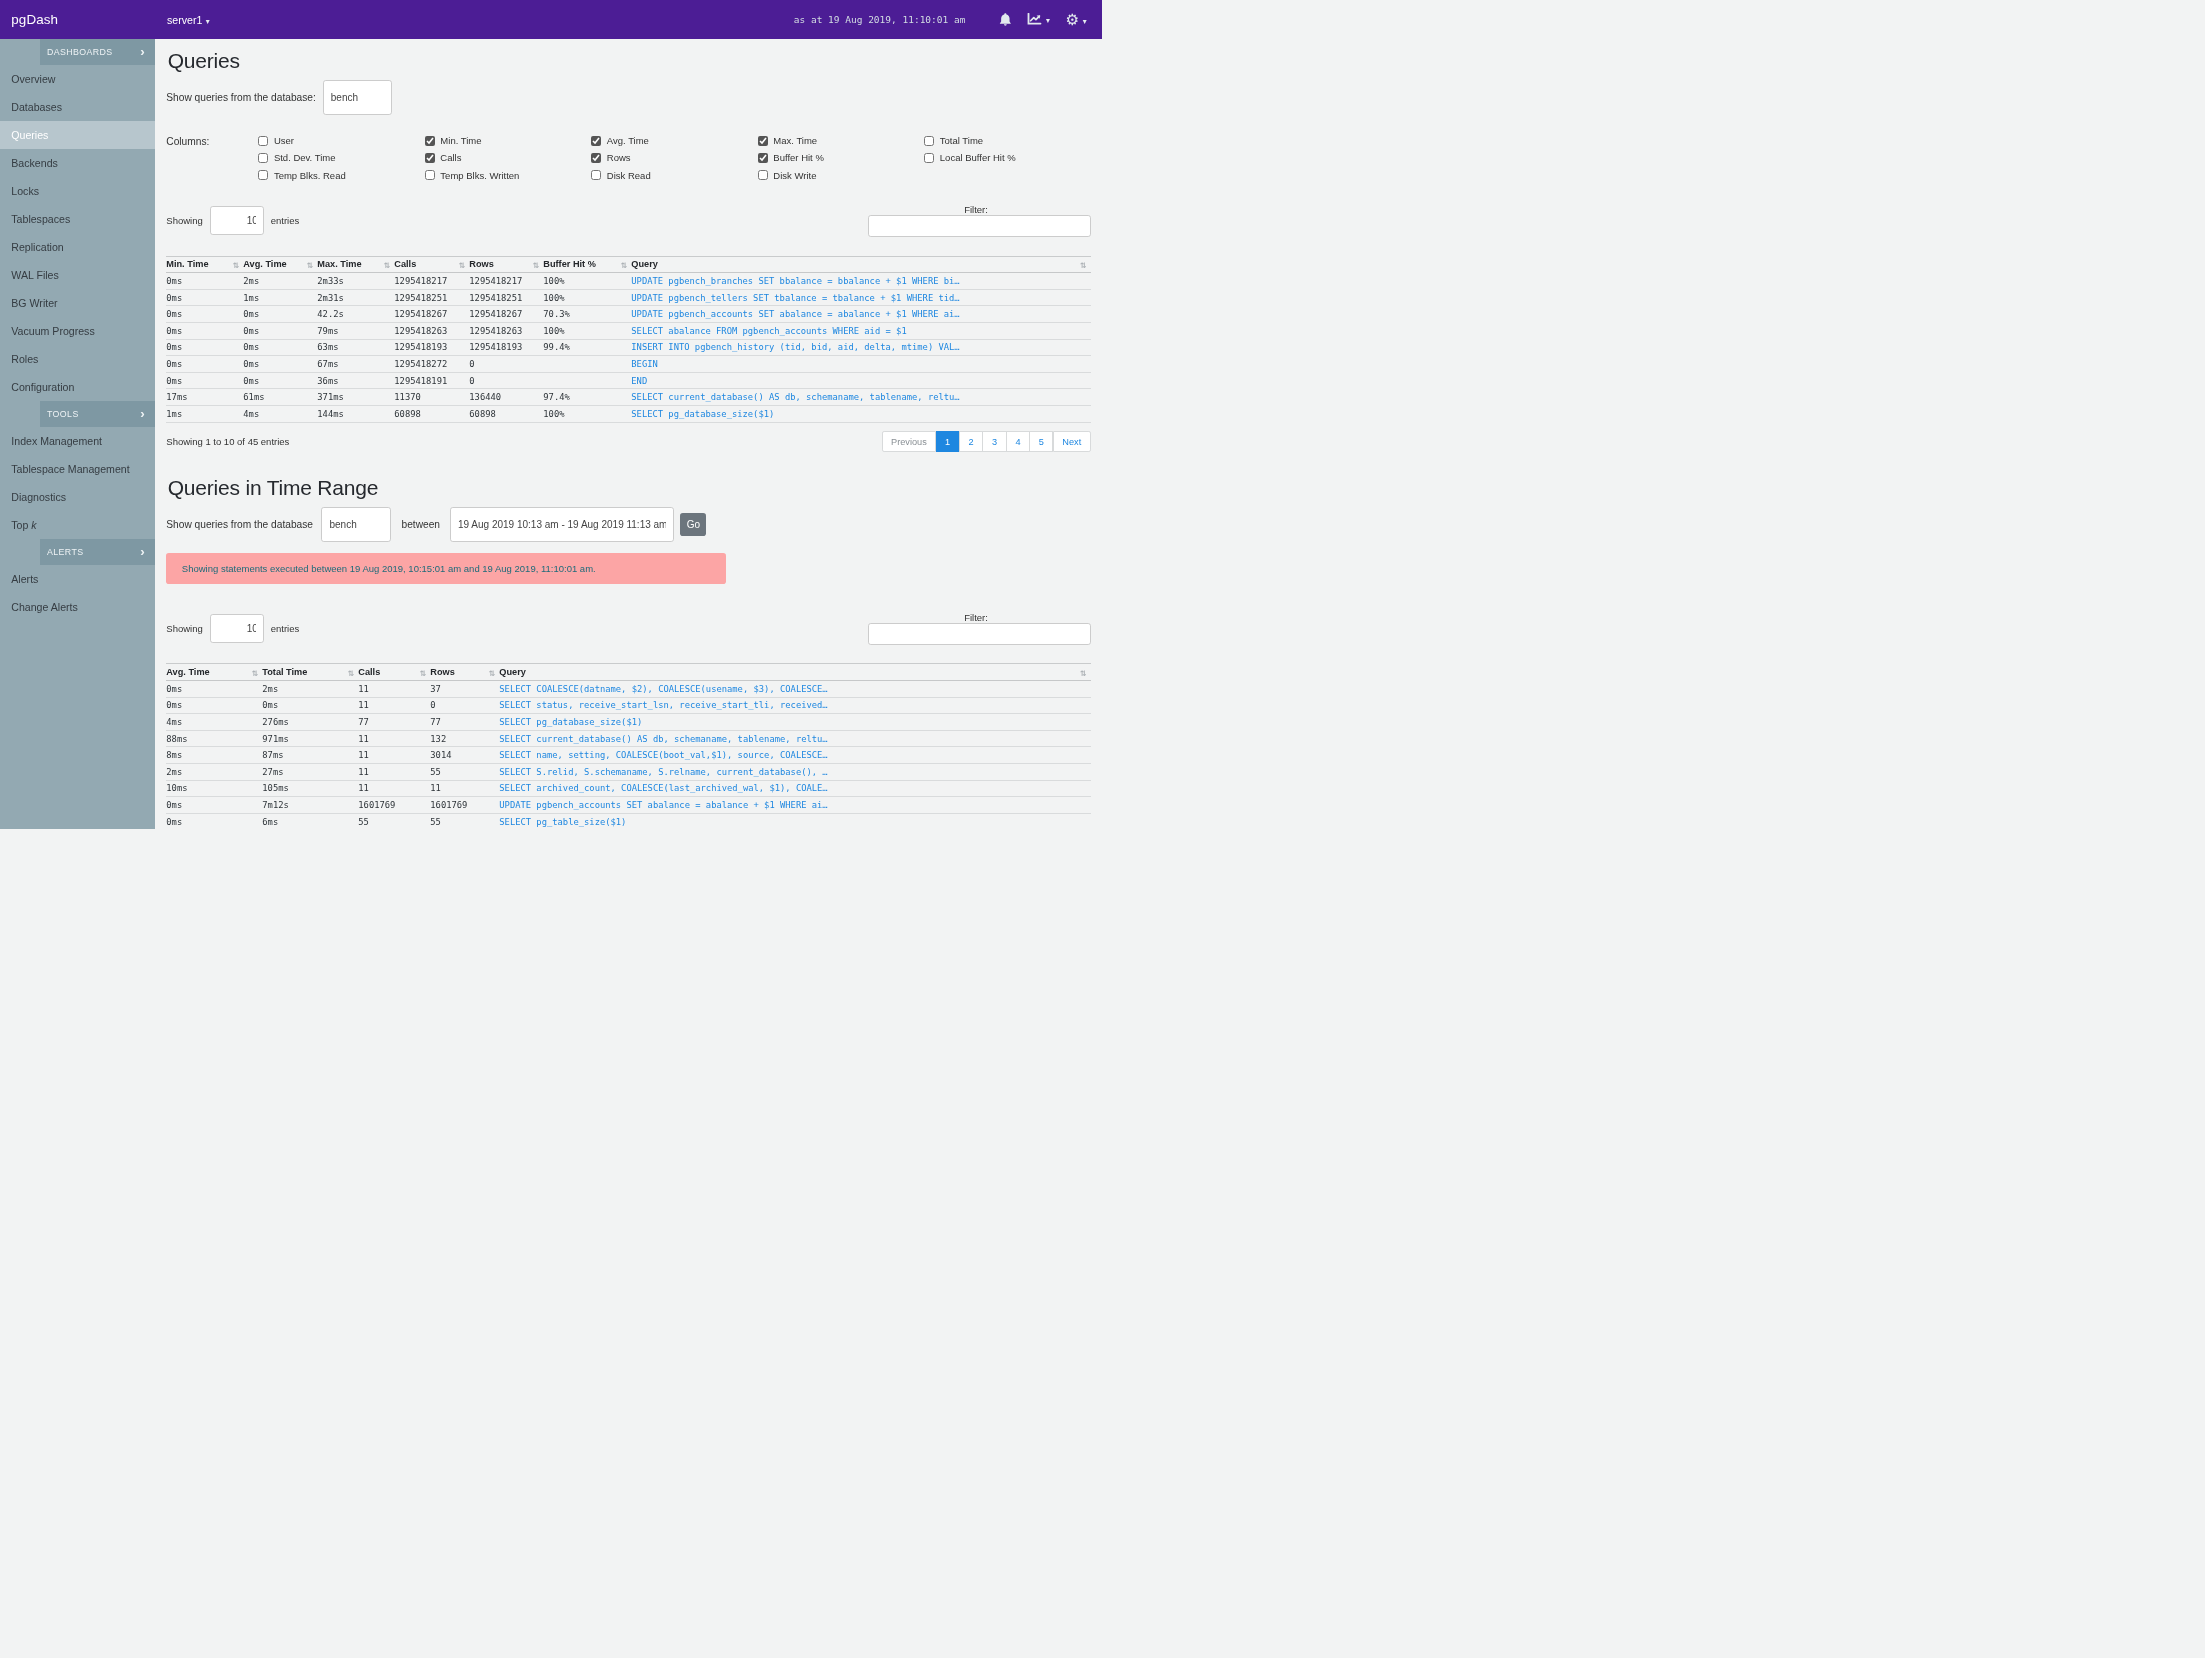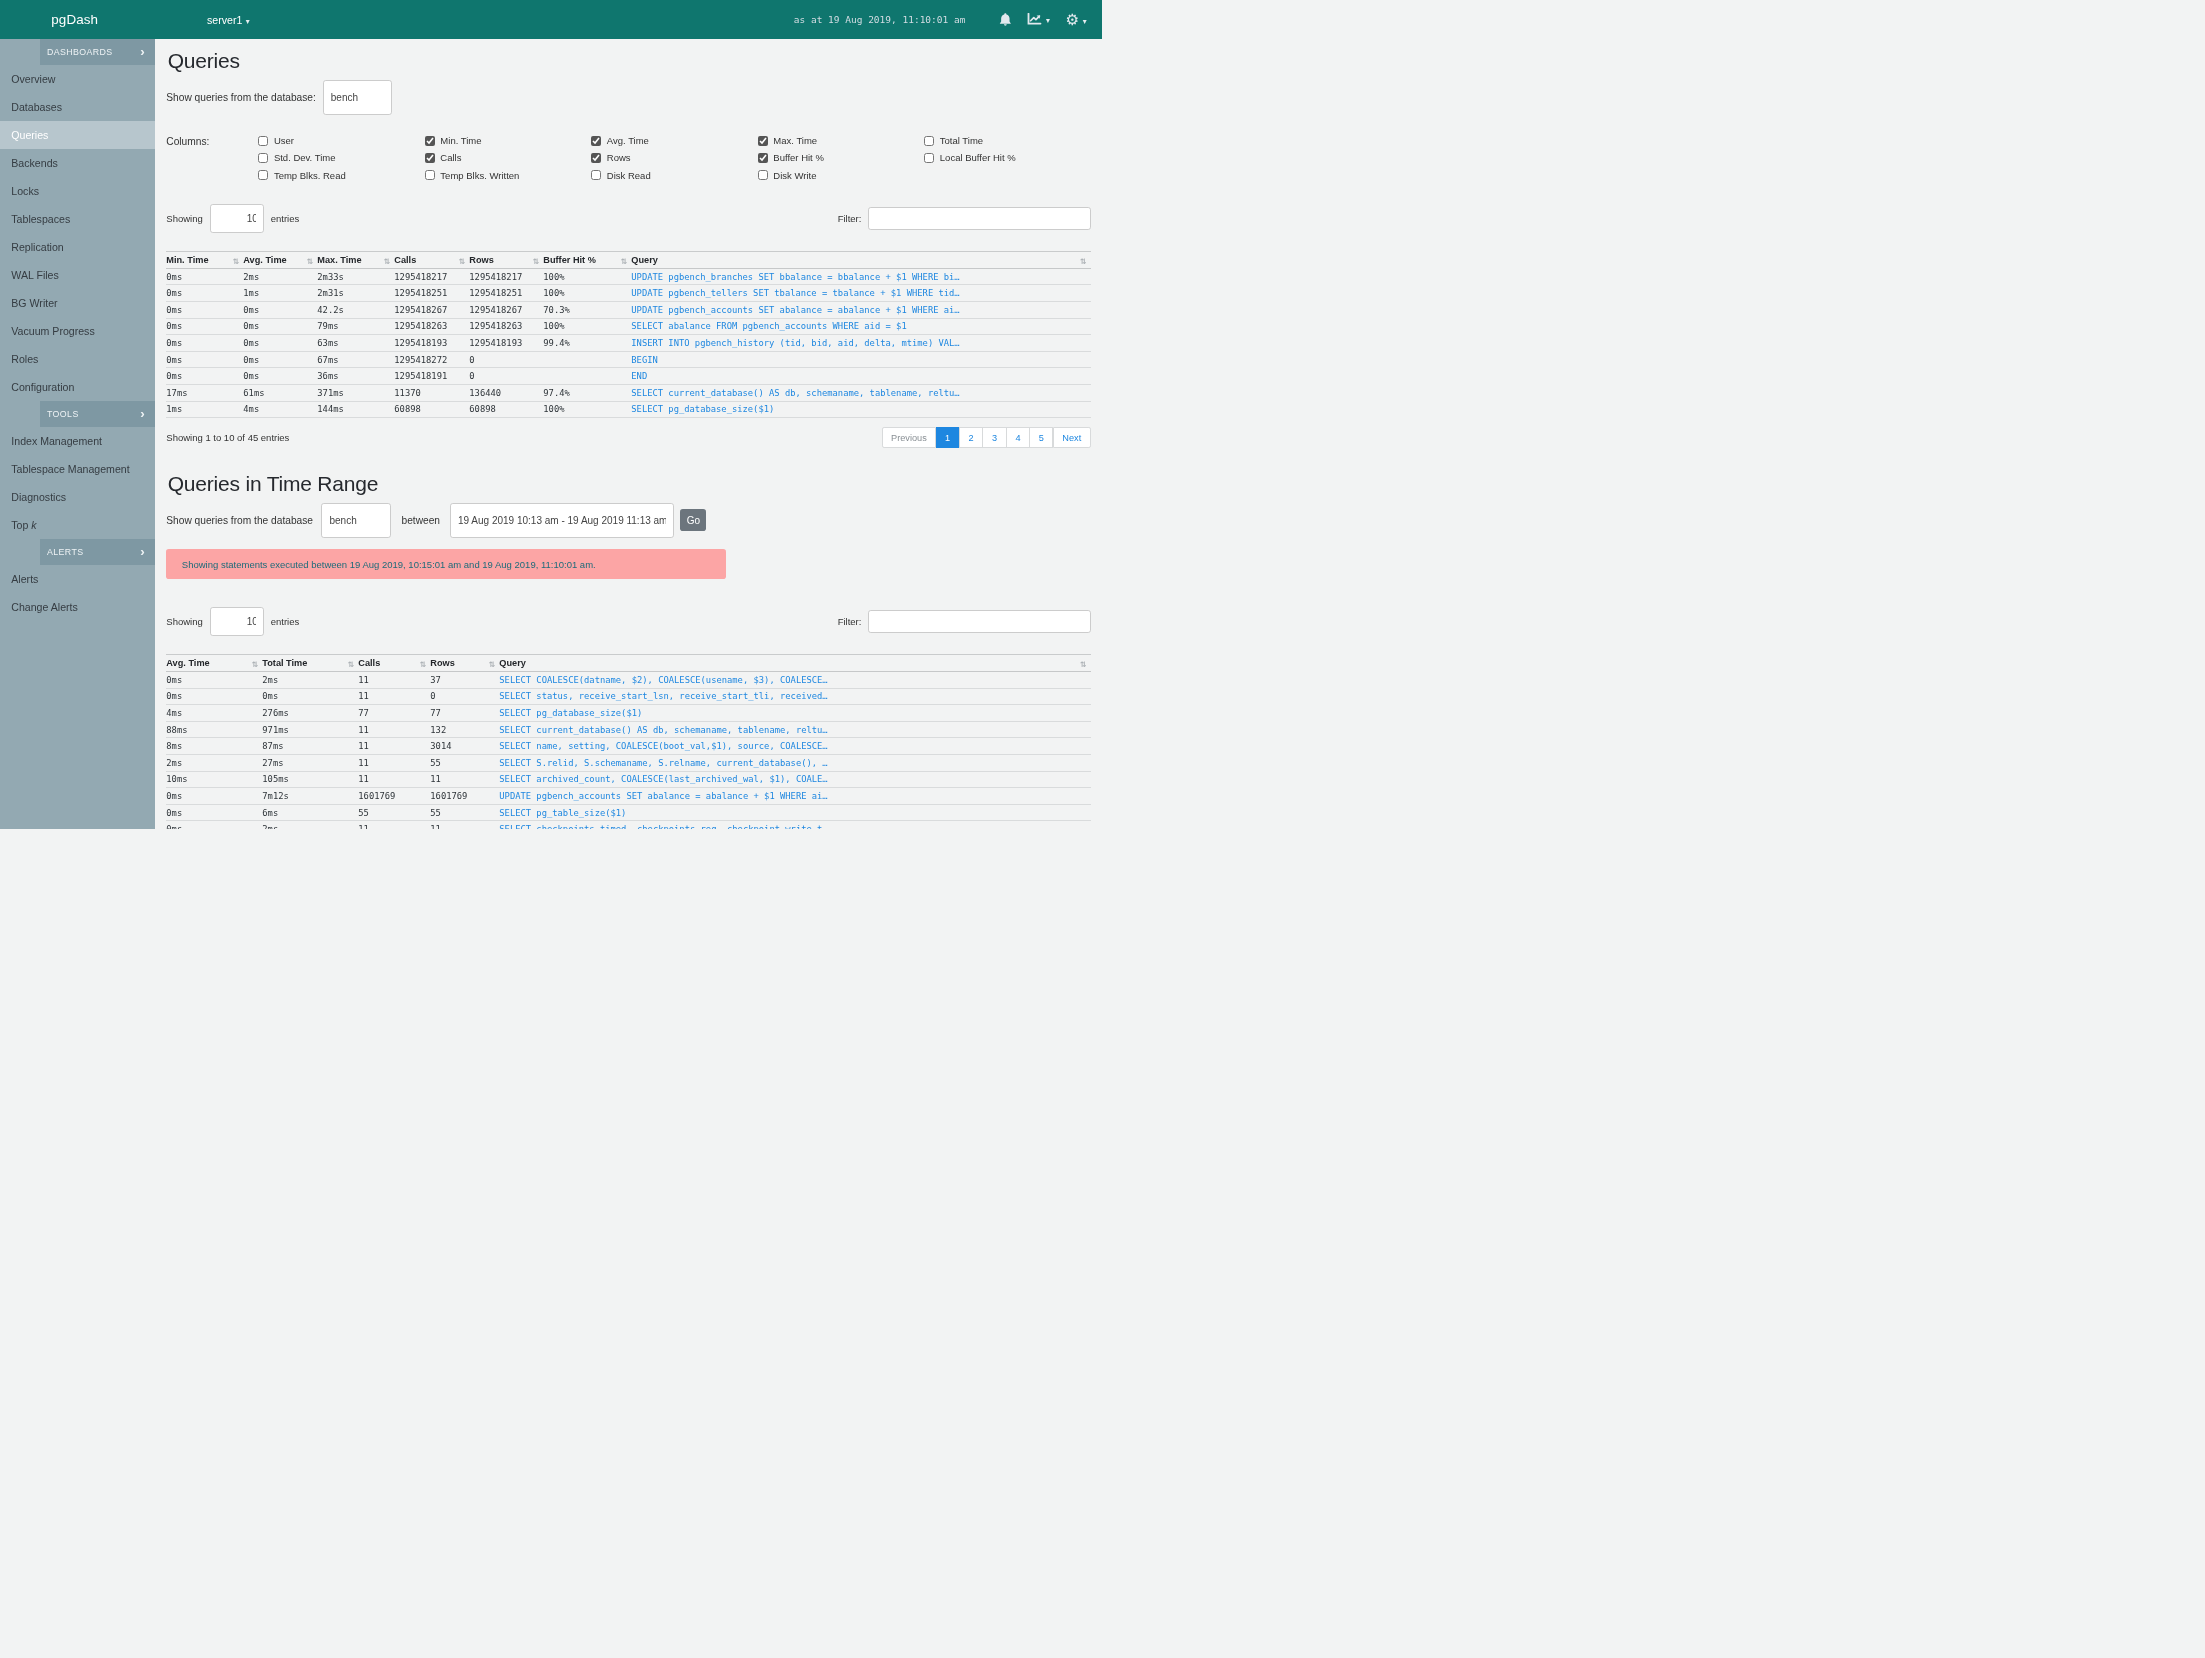--- a/index.html
+++ b/index.html
@@ -4,21 +4,21 @@
 <style>
   * { box-sizing: border-box; margin: 0; padding: 0; }
   html,body { width:1102px; height:829px; overflow:hidden; }
   body {
     font-family: "Liberation Sans", sans-serif;
     background:#f2f3f3; color:#333; position:relative;
   }
   
   .topbar{
     position:absolute; top:0; left:0; width:100%; height:39px;
-    background:#0f766e; display:flex; align-items:center; z-index:5;padding-left:40px;
+    background:#4c1d95; display:flex; align-items:center; z-index:5;
   }
   .brand{ width:155px; padding-left:11.3px; color:#fff; font-size:13.4px; font-weight:500; letter-spacing:0.1px; cursor:pointer;}
   .server-select{ color:#fff; font-size:10.6px; margin-left:12px; cursor:pointer; display:flex; align-items:center;}
   .caret::after{ content:"▾"; font-size:7.7px; margin-left:3.5px; color:#e6edf1; font-family:"DejaVu Sans",sans-serif;}
   .top-right{ margin-left:auto; display:flex; align-items:center; padding-right:15.5px;}
   .timestamp{ font-family:"DejaVu Sans Mono",monospace; font-size:9.5px; color:#d3dde3; margin-right:18.3px;}
   .icon-btn{ display:flex; align-items:center; margin-left:15.5px; cursor:pointer; color:#e2e9ee;}
   .icon-btn svg{ display:block;}
   .gear::after{ content:"⚙"; font-family:"DejaVu Sans",sans-serif; font-size:15.5px; line-height:14px; color:#e2e9ee;}
   
@@ -52,21 +52,21 @@
   .db-row input{ width:69px; margin-left:7px; }
   
   .columns{ display:flex; margin-top:20px; font-size:9.5px; }
   .columns .col-label{ width:92px; padding-top:0.7px;}
   .col-groups{ flex:1; display:grid; grid-template-columns:repeat(5,1fr); }
   .chk{ display:flex; align-items:center; margin-bottom:6.3px; }
   .chk input{ width:10px; height:10px; margin-right:5.6px; accent-color:#555; }
   
   .show-row{ margin-top:17px; font-size:9.5px;}
   .show-row input.entries{ width:54px; height:29px; margin:0 7px;padding-left:36px; }
-  .filter-wrap{ margin-left:auto; display:flex; align-items:center;}
+  .filter-wrap{ margin-left:auto; display:flex; align-items:center;flex-direction:column;}
   .filter-wrap input{ width:223px; height:22.5px; margin-left:6.3px;}
   
   table{ width:100%; margin-top:18.3px; border-collapse:collapse; table-layout:fixed; border-top:0.7px solid #c9cbcc;}
   th{
     text-align:left; font-size:9.2px; color:#24272b; padding:2.8px 4.2px 2.8px 0;
     border-bottom:1.4px solid #c6c8c9; position:relative; cursor:pointer; font-weight:bold;
   }
   .sort{ position:absolute; right:4.2px; top:3.5px; }
   .sort::after{ content:"⇅"; font-family:"DejaVu Sans",sans-serif; font-size:7.7px; color:#acb1b5; }
   td{

